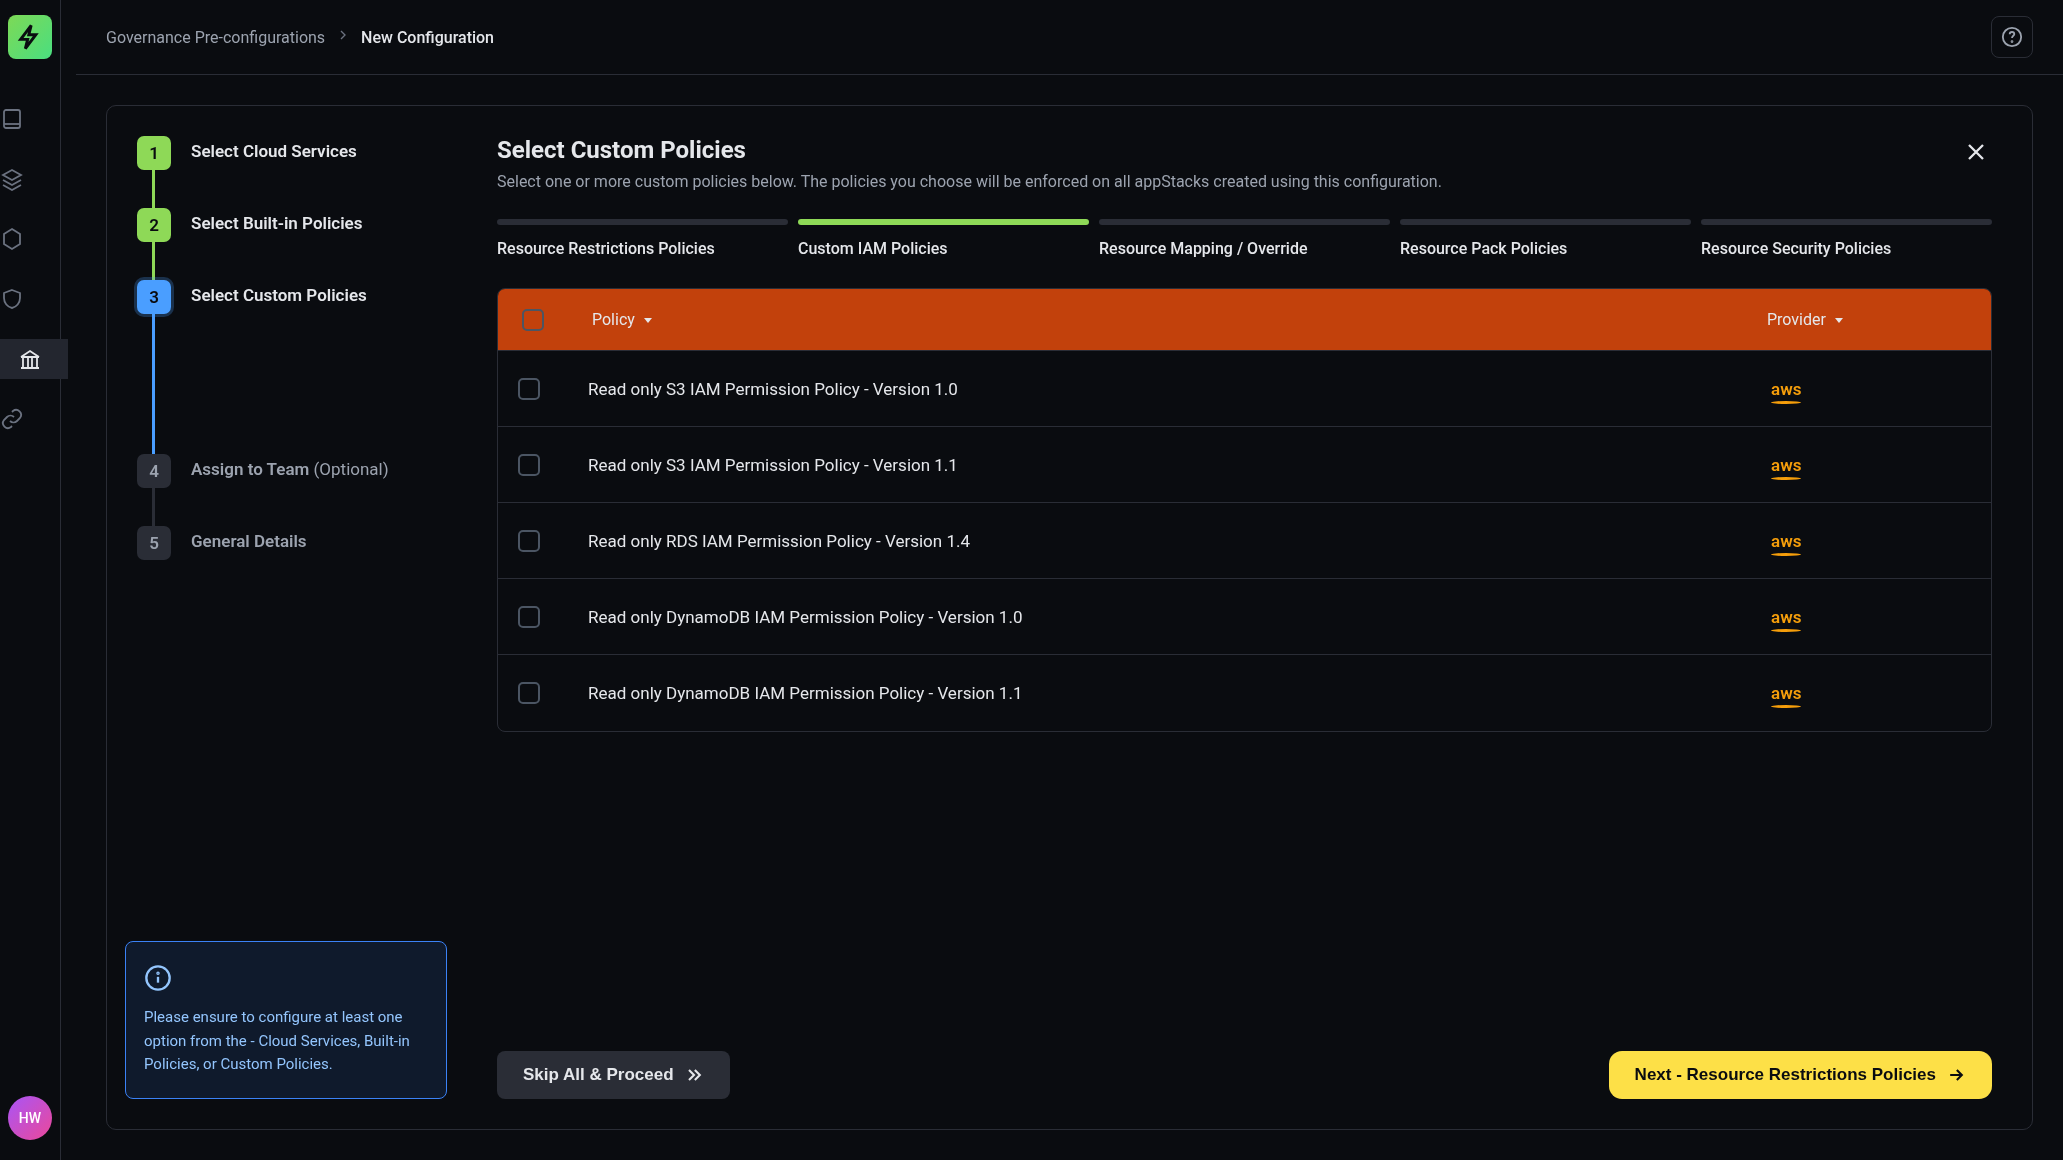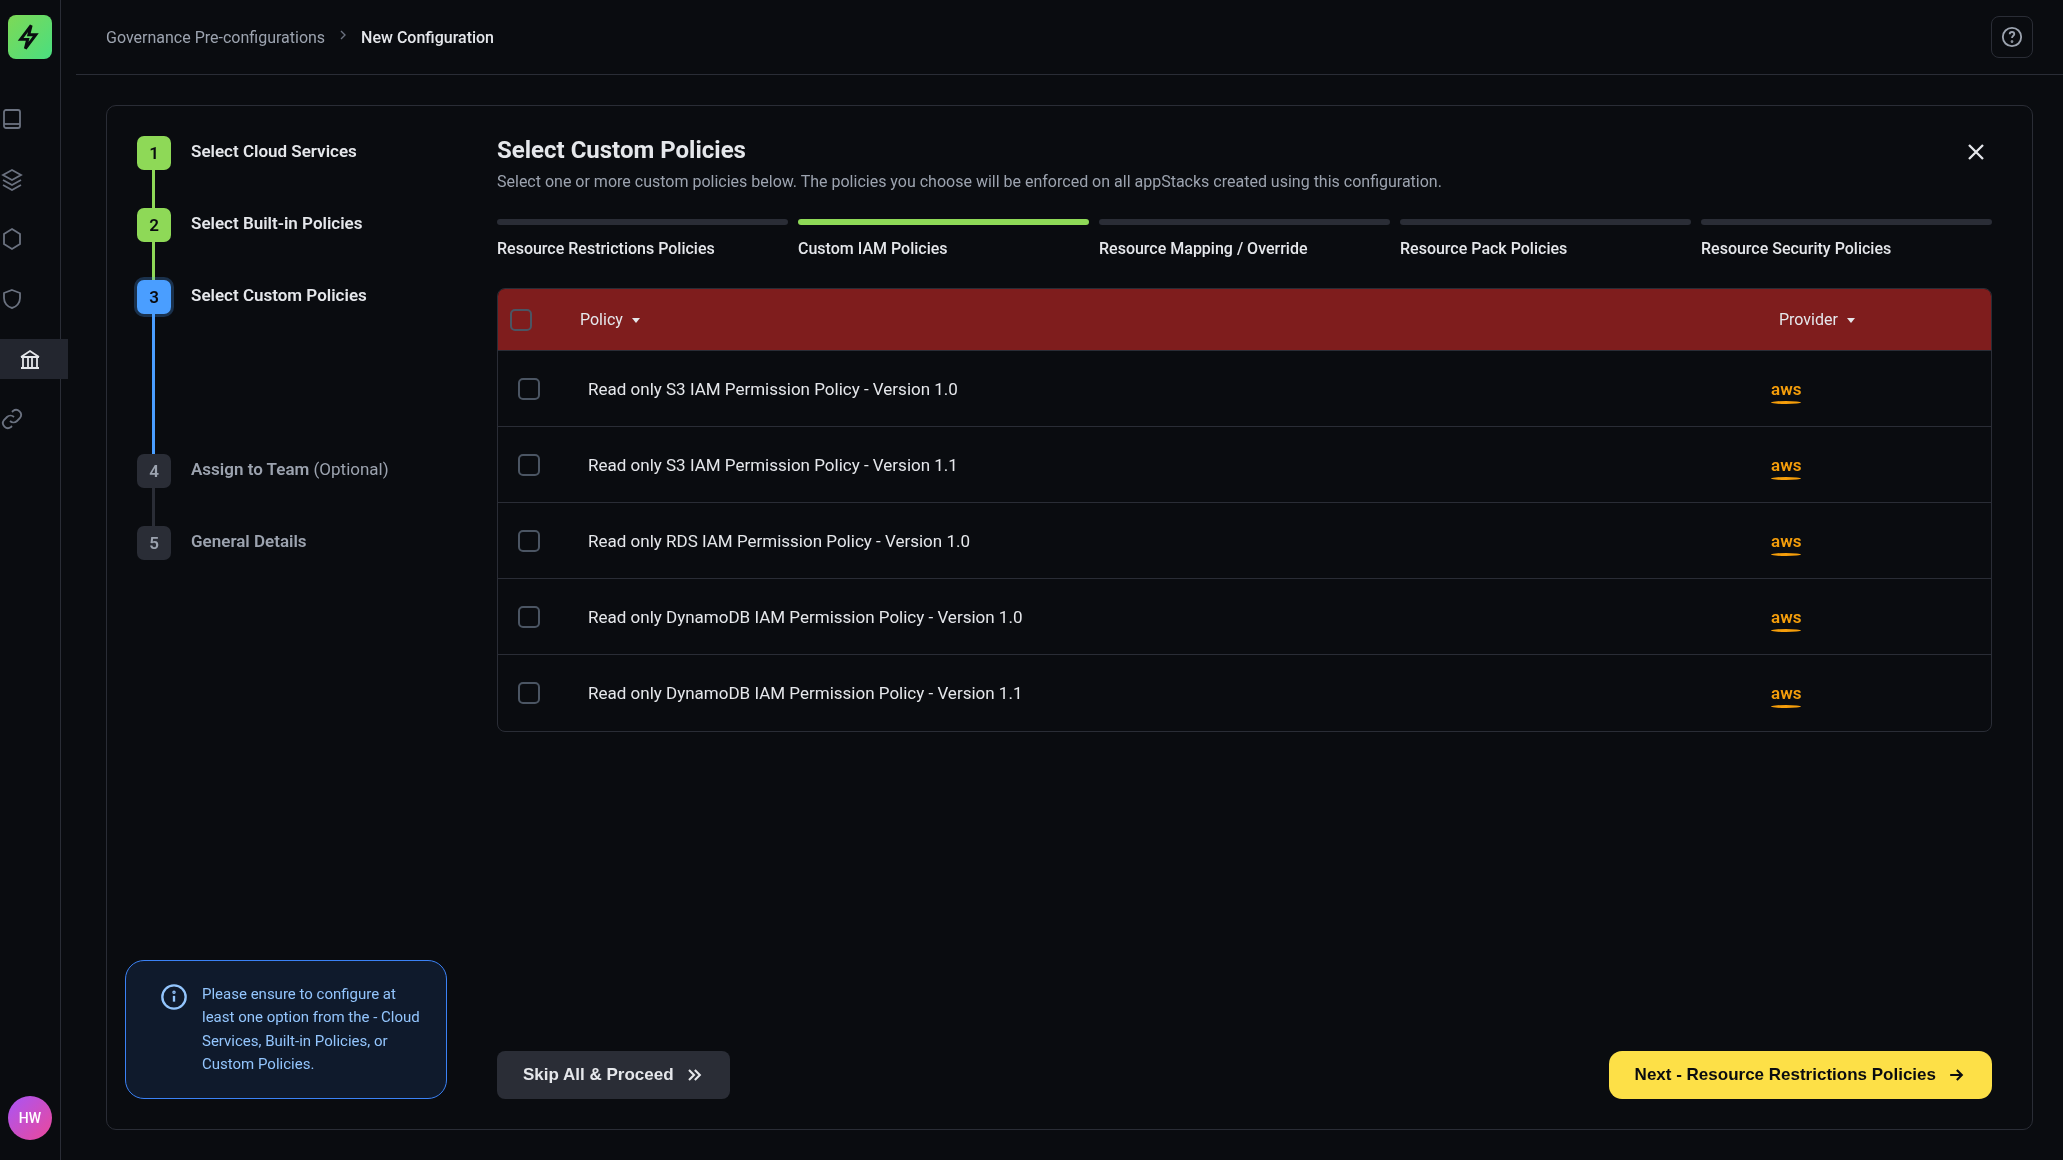--- a/index.html
+++ b/index.html
@@ -192,26 +192,27 @@
     .step-connector.active-long { background: #4a9eff; height: 140px; }
     .step-connector.pending { background: #2a2d36; }
     
     .info-banner {
       position: absolute;
       bottom: 30px;
       left: 18px;
       right: 40px;
       background: rgba(59, 130, 246, 0.12);
       border: 1px solid #3b82f6;
-      border-radius: 19px;
-      padding: 22px 20px 22px 34px;
+      border-radius: 8px;
+      padding: 22px 20px 22px 18px;
       display: flex;
       gap: 14px;
       align-items: flex-start;
       color: #93c5fd;
+      flex-direction: column;
     }
     
     .info-banner svg { width: 28px; height: 28px; flex-shrink: 0; }
     .info-banner-text { font-size: 15px; line-height: 1.55; }
     
     
     .content-col {
       flex: 1;
       padding: 30px 40px 30px 10px;
       display: flex;
@@ -260,23 +261,23 @@
     
     .table-wrap {
       border: 1px solid #2a2d36;
       border-radius: 8px;
       overflow: hidden;
     }
     
     .table-header {
       display: flex;
       align-items: center;
-      padding: 0 12px;
+      padding: 0 24px;
       height: 62px;
-      background: #7f1d1d;
+      background: #c2410c;
       border-bottom: 1px solid #2a2d36;
     }
     
     .th-check { width: 44px; }
     .th-policy { flex: 1; padding-left: 26px; display: flex; align-items: center; gap: 8px; color: #e5e7eb; font-size: 16px;}
     .th-provider { width: 200px; display: flex; align-items: center; gap: 8px; color: #e5e7eb; font-size: 16px;}
     
     .sort-icon { width: 10px; height: 10px; }
     
     .checkbox {
@@ -532,21 +533,21 @@
             </div>
     <div class="td-policy">Read only S3 IAM Permission Policy - Version 1.1</div>
     <div class="td-provider">
               <span class="aws-badge">aws</span>
             </div>
   </div>
           <div class="table-row">
     <div class="td-check">
               <div class="checkbox"></div>
             </div>
-    <div class="td-policy">Read only RDS IAM Permission Policy - Version 1.0</div>
+    <div class="td-policy">Read only RDS IAM Permission Policy - Version 1.4</div>
     <div class="td-provider">
               <span class="aws-badge">aws</span>
             </div>
   </div>
           <div class="table-row">
     <div class="td-check">
               <div class="checkbox"></div>
             </div>
     <div class="td-policy">Read only DynamoDB IAM Permission Policy - Version 1.0</div>
     <div class="td-provider">

